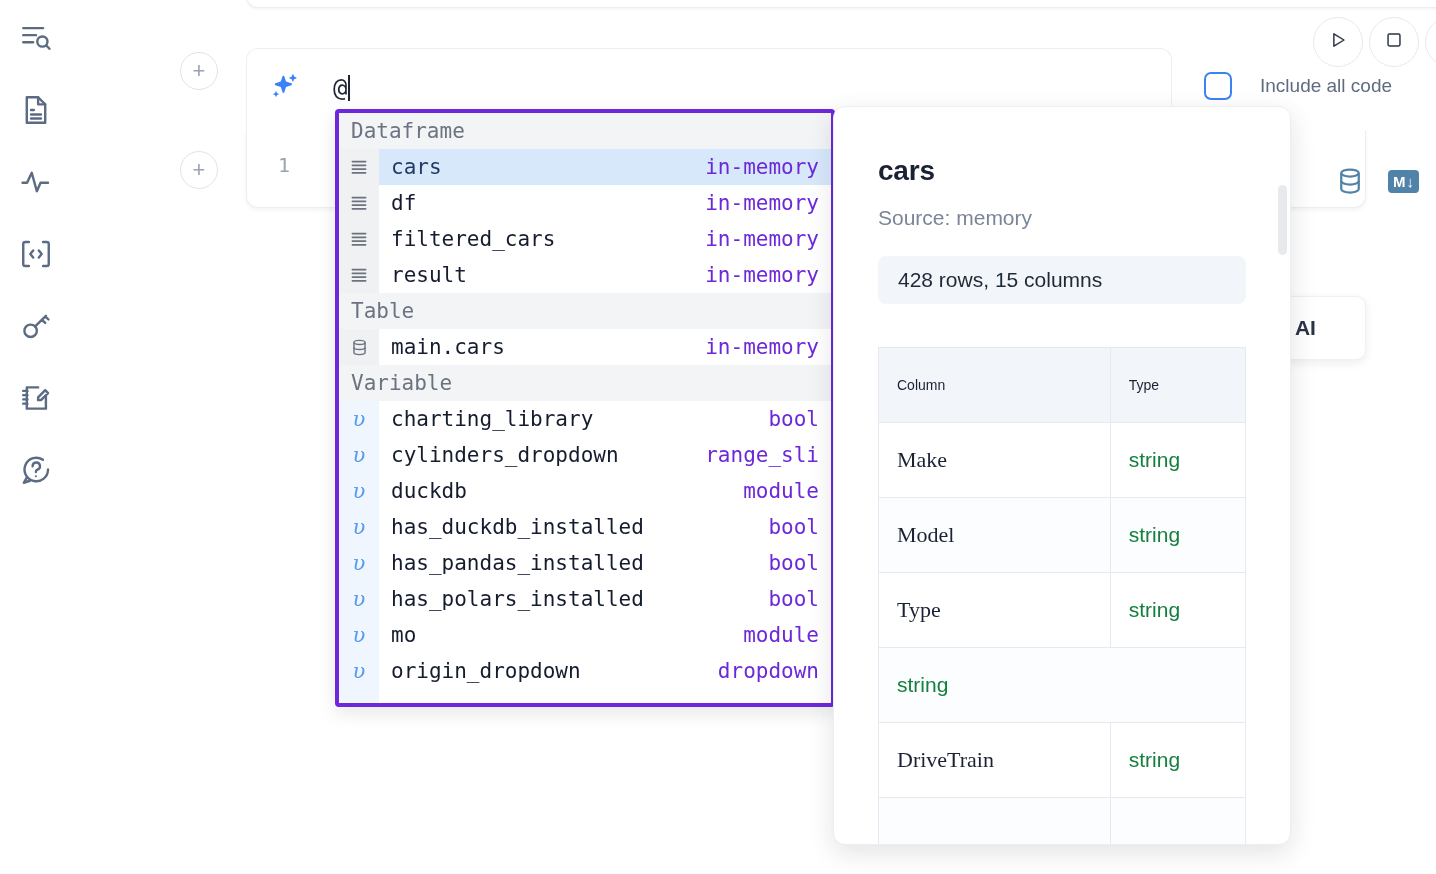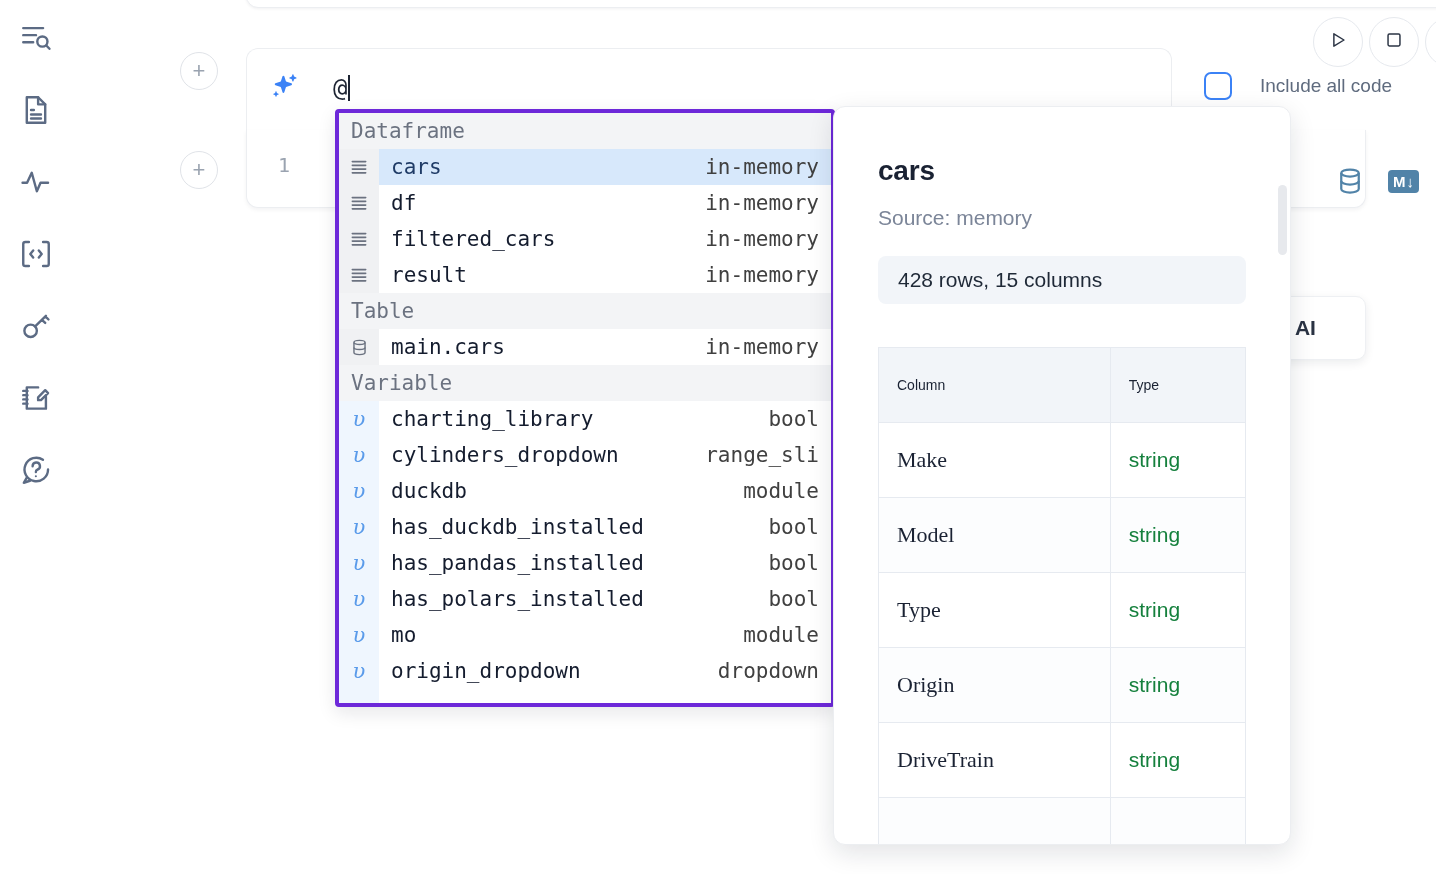--- a/index.html
+++ b/index.html
@@ -134,21 +134,21 @@
   .ac-row.sel { background:#d7e8fb; }
   .ac-ico {
     width: 40px; min-width:40px; height:36px; display:flex; align-items:center;
     justify-content:center; background:#f0f1f3; color:#6b7280;
   }
   .ac-row.var .ac-ico { background:#eff6fe; color:#5a9bea;
      font-family:"DejaVu Serif", serif; font-style: italic; font-size:21px; }
   .ac-name { padding-left: 12px; color:#141c2e; white-space:nowrap; }
   .ac-row.sel .ac-name { color:#1f3b66; }
   .ac-kind {
-    position:absolute; right: 12px; color:#404040; white-space:nowrap;
+    position:absolute; right: 12px; color:#6d28d9; white-space:nowrap;
   }
   .ac-row.clip { overflow:hidden; }
 
   
   .preview {
     position:absolute; left: 833px; top: 106px; width: 458px; height: 739px;
     background:#ffffff; border:1px solid #eceef1; border-radius: 12px;
     box-shadow: 0 8px 26px rgba(16,24,40,.12);
     overflow:hidden; box-sizing:border-box;
   }
@@ -434,21 +434,20 @@
         </div>
         <div class="pv-tr odd">
           <div class="pv-td col pv-c1">Model</div>
           <div class="pv-td typ pv-c2">string</div>
         </div>
         <div class="pv-tr">
           <div class="pv-td col pv-c1">Type</div>
           <div class="pv-td typ pv-c2">string</div>
         </div>
         <div class="pv-tr odd">
-          <div class="pv-td col pv-c1">Origin</div>
           <div class="pv-td typ pv-c2">string</div>
         </div>
         <div class="pv-tr">
           <div class="pv-td col pv-c1">DriveTrain</div>
           <div class="pv-td typ pv-c2">string</div>
         </div>
         <div class="pv-tr odd">
           <div class="pv-td col pv-c1"></div>
           <div class="pv-td typ pv-c2"></div>
         </div>

